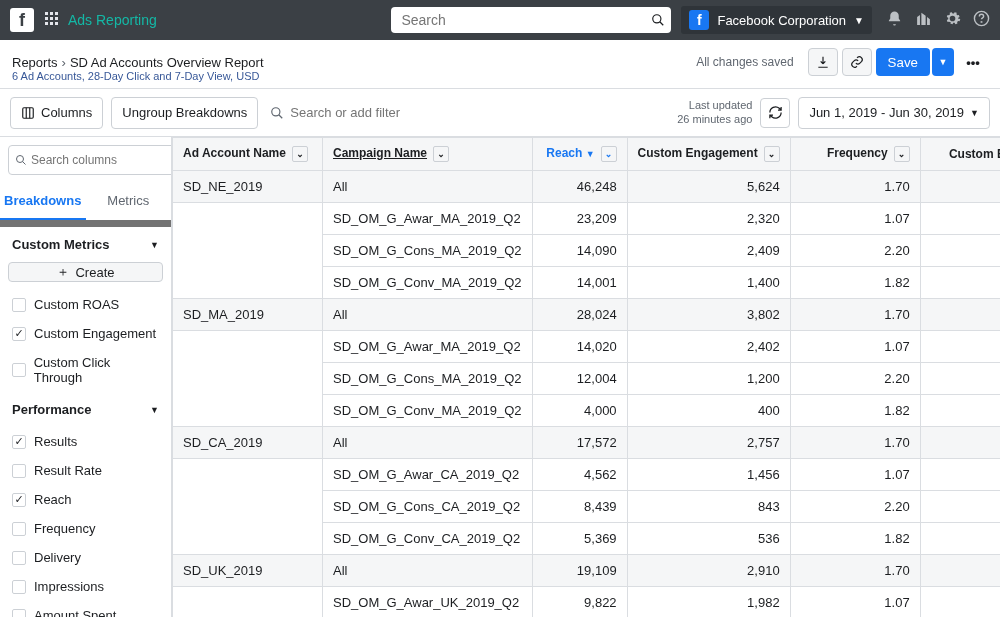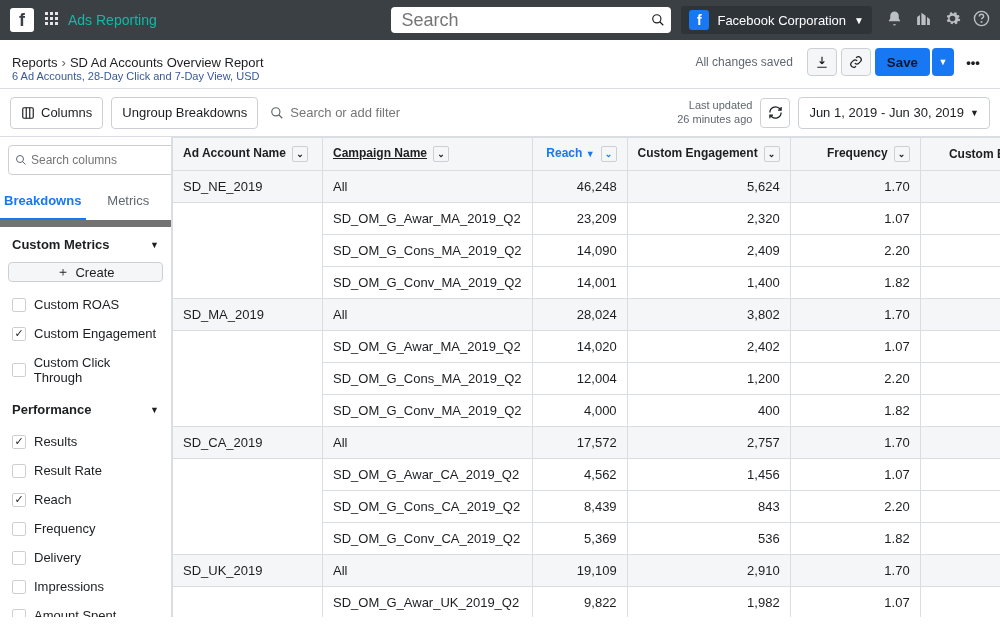--- a/index.html
+++ b/index.html
@@ -5,33 +5,33 @@
 * { margin: 0; padding: 0; box-sizing: border-box; }
 body { font-family: Helvetica, Arial, sans-serif; font-size: 13px; color: #1c1e21; background: #fff; width: 1000px; height: 625px; overflow: hidden; }
 
 
 .topnav { height: 40px; background: #3b4045; display: flex; align-items: center; padding: 0 10px; color: #fff; }
 .topnav .fb-logo { width: 24px; height: 24px; background: #fff; border-radius: 3px; display: flex; align-items: center; justify-content: center; color: #3b4045; font-weight: bold; font-size: 18px; margin-right: 10px; }
 .topnav .apps-icon { margin-right: 8px; cursor: pointer; }
 .topnav .brand { font-weight: normal; font-size: 14px; color: #14b8a6; }
 .topnav .search-wrap { margin-left: auto; display: flex; align-items: center; }
 .topnav .search-box { display: flex; align-items: center; background: #fff; border-radius: 4px; height: 26px; width: 280px; padding: 0 6px; }
-.topnav .search-box input { border: none; outline: none; flex: 1; font-size: 18px; padding: 0 4px; }
+.topnav .search-box input { border: none; outline: none; flex: 1; font-size: 14px; padding: 0 4px; }
 .topnav .account { display: flex; align-items: center; background: #2f3439; border-radius: 3px; height: 28px; padding: 0 8px; margin-left: 10px; cursor: pointer; }
 .topnav .account .fb-small { width: 20px; height: 20px; background: #1877f2; border-radius: 3px; color:#fff; display:flex; align-items:center; justify-content:center; font-weight:bold; font-size:14px; margin-right:8px;}
 .topnav .account span { color:#fff; font-size:13px; }
 .topnav .right-icons { display:flex; align-items:center; gap:12px; margin-left:14px; }
 .topnav .right-icons div { cursor:pointer; color:#bcc0c4; }
 .subheader-sub { font-size: 11px; color: #385898; margin-left: 12px; margin-top: -6px; margin-bottom: 6px;}
 .subheader-wrap { display:flex; flex-direction:column; border-bottom:1px solid #dadde1;}
 .subheader-inn { display:flex; align-items:center; padding: 8px 12px 0 12px;}
 .subheader-inn .spacer { flex:1; }
 .subheader-inn .saved { color:#606770; font-size:12px; margin-right:10px;}
 .icon-btn { width:30px; height:28px; border:1px solid #ccd0d5; border-radius:4px; background:#f5f6f7; display:flex; align-items:center; justify-content:center; cursor:pointer; margin-left:4px;}
-.btn-primary { background:#1877f2; color:#0f172a; border:none; height:28px; padding:0 12px; border-radius:4px; font-weight:bold; cursor:pointer; margin-left:4px;}
+.btn-primary { background:#1877f2; color:#ffffff; border:none; height:28px; padding:0 12px; border-radius:4px; font-weight:normal; cursor:pointer; margin-left:4px;}
 .btn-primary-drop { background:#1877f2; color:#fff; border:none; height:28px; width:22px; border-radius:4px; cursor:pointer; margin-left:2px; display:flex; align-items:center; justify-content:center;}
 .dots-btn { width:30px; height:28px; display:flex; align-items:center; justify-content:center; cursor:pointer; margin-left:4px; font-weight:bold;}
 
 
 .toolbar { height:48px; border-bottom:1px solid #dadde1; display:flex; align-items:center; padding:0 10px;}
 .tool-btn { height:32px; border:1px solid #ccd0d5; background:#fff; border-radius:4px; padding:0 10px; display:flex; align-items:center; gap:6px; cursor:pointer; font-size:13px; margin-right:8px;}
 .tool-search { display:flex; align-items:center; gap:6px; color:#606770; margin-left:4px;}
 .tool-search input { border:none; outline:none; font-size:13px; width:200px;}
 .toolbar .spacer { flex:1; }
 .updated { text-align:right; font-size:11px; color:#606770; margin-right:8px; line-height:1.2;}

